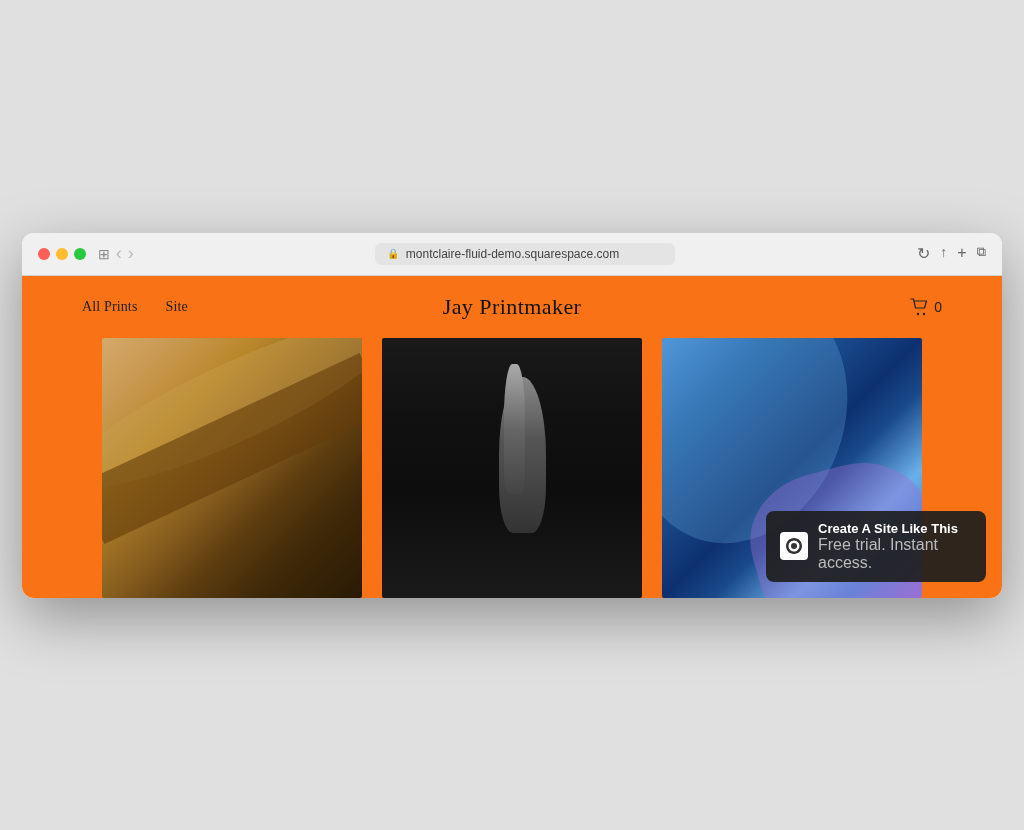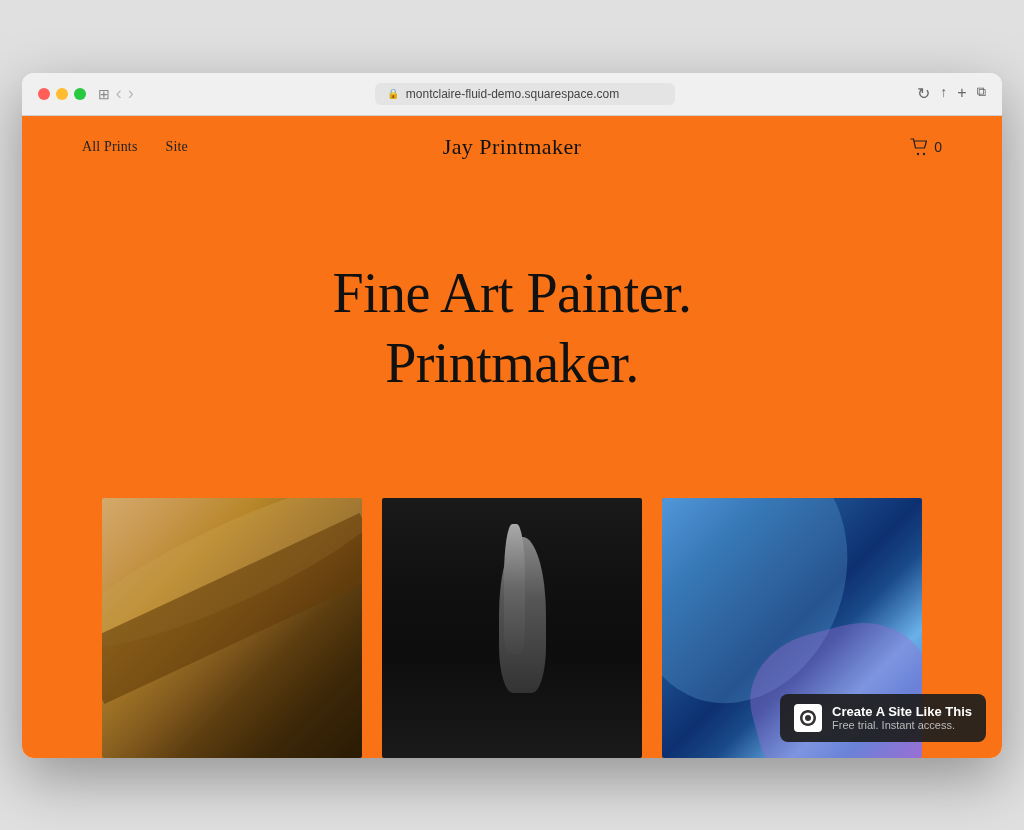--- a/index.html
+++ b/index.html
@@ -329,21 +329,21 @@
     }
 
     .ss-badge-text .title {
       font-size: 13px;
       font-weight: 600;
       display: block;
       white-space: nowrap;
     }
 
     .ss-badge-text .sub {
-      font-size: 11px;
+      font-size: 16px;
       color: #bbb;
       display: block;
     }
 
     .gallery-wrapper {
       position: relative;
     }
   </style>
 </head>
 <body>
@@ -393,26 +393,20 @@
           <svg width="20" height="18" viewBox="0 0 20 18" fill="none">
             <path d="M1 1h2.5l2 9h9l2-7H5" stroke="#222" stroke-width="1.2" stroke-linecap="round" stroke-linejoin="round" fill="none"></path>
             <circle cx="8" cy="16" r="1.2" fill="#222"></circle>
             <circle cx="14" cy="16" r="1.2" fill="#222"></circle>
           </svg>
           <span class="cart-count">0</span>
         </div>
       </div>
     </header>
 
-    <section class="hero-section">
-      <div class="hero-text">
-        <div>Fine Art Painter.</div>
-        <div>Printmaker.</div>
-      </div>
-    </section>
 
     <div class="gallery-wrapper">
       <div class="gallery-section">
         <div class="gallery-item">
           <div class="img-warm"></div>
         </div>
         <div class="gallery-item">
           <div class="img-dark"></div>
         </div>
         <div class="gallery-item">

